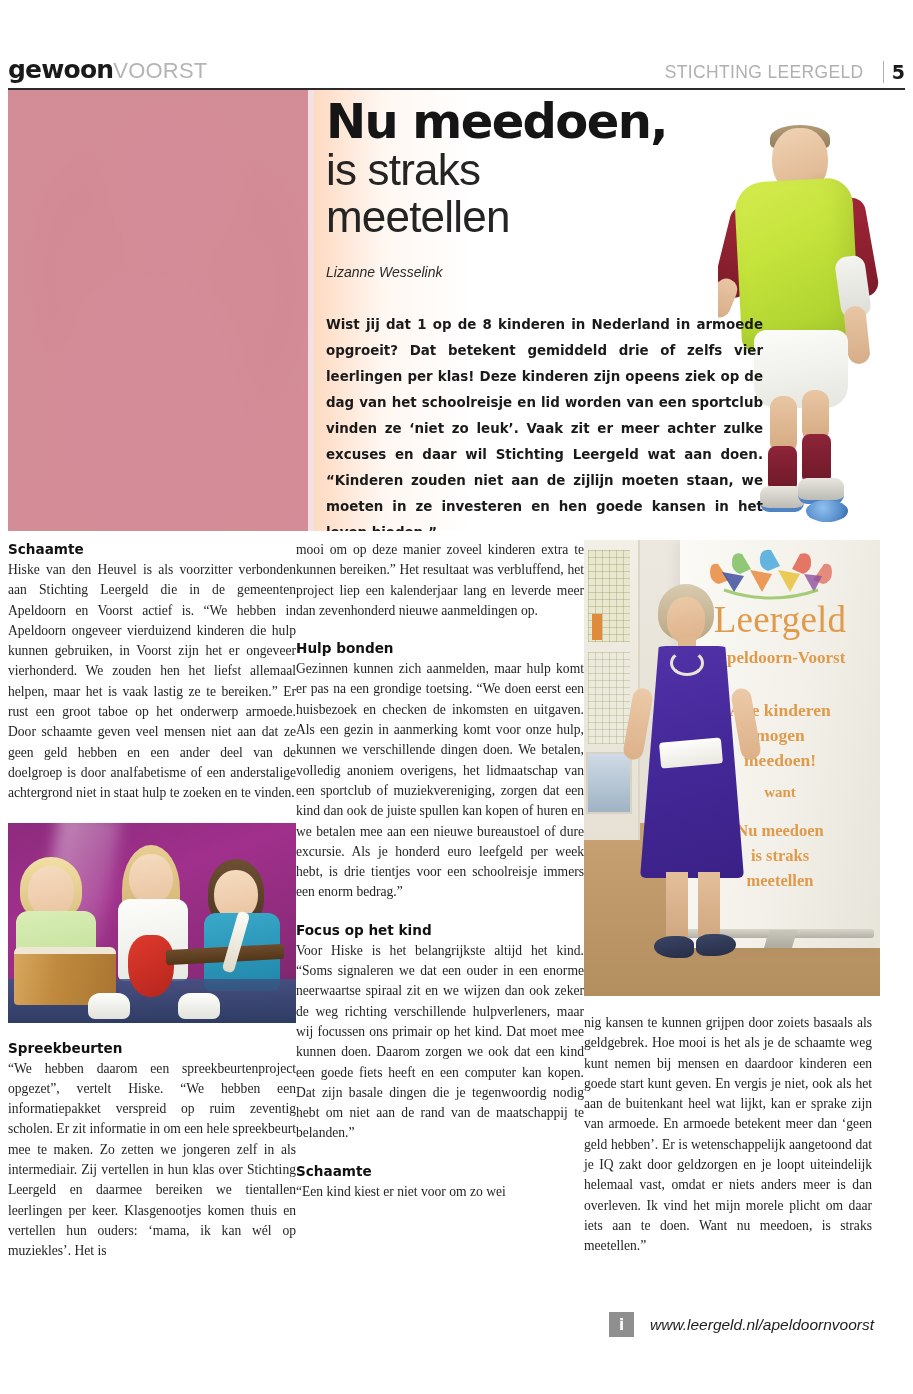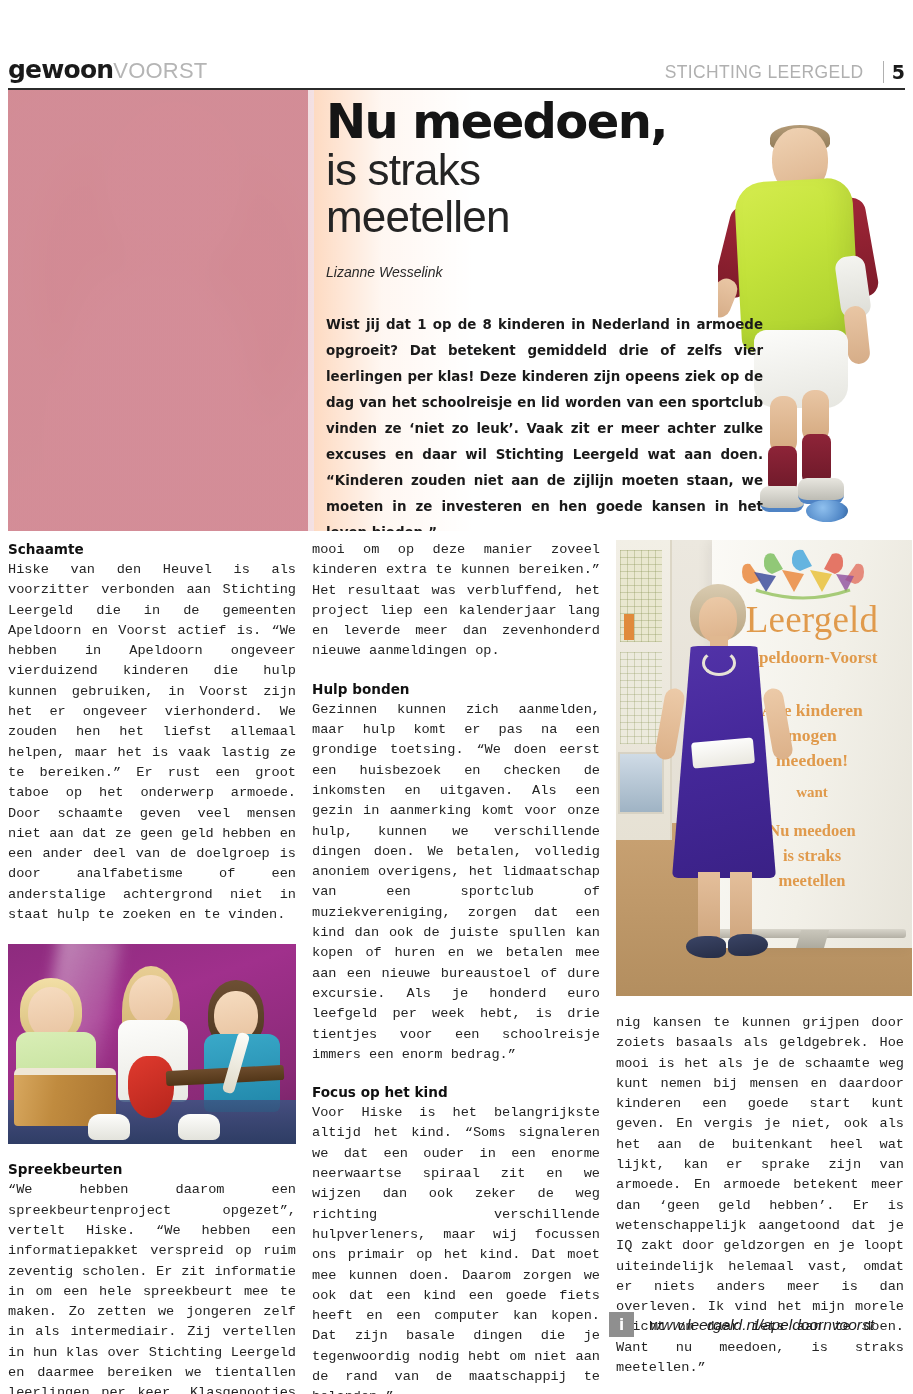--- a/index.html
+++ b/index.html
@@ -258,34 +258,33 @@
     color: #1a1a1a;
     text-align: justify;
   }
 
   
   .cols {
     position: absolute;
     left: 8px; top: 540px;
     width: 897px; height: 846px;
     display: flex;
-    gap: 16px;
   }
   .col { width: 288px; position: relative; }
 
   h3.sec {
     font-family: "DejaVu Sans", sans-serif;
     font-weight: 700;
     font-size: 13.6px;
     line-height: 19px;
     color: #111;
     margin: 0 0 1px 0;
   }
   p.body {
-    font-family: Liberation Mono, monospace;
+    font-family: Liberation Serif, serif;
     font-size: 13.6px;
     line-height: 20.3px;
     color: #242424;
     text-align: justify;
     margin: 0;
     hyphens: manual;
   }
   p.body + h3.sec { margin-top: 18px; }
 
   

